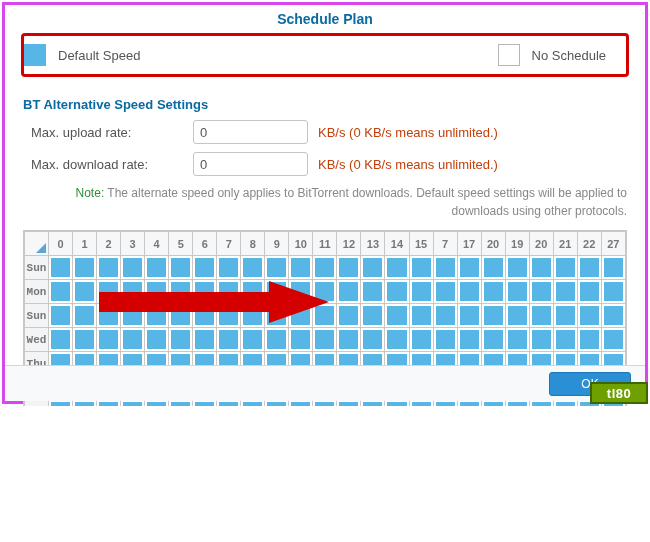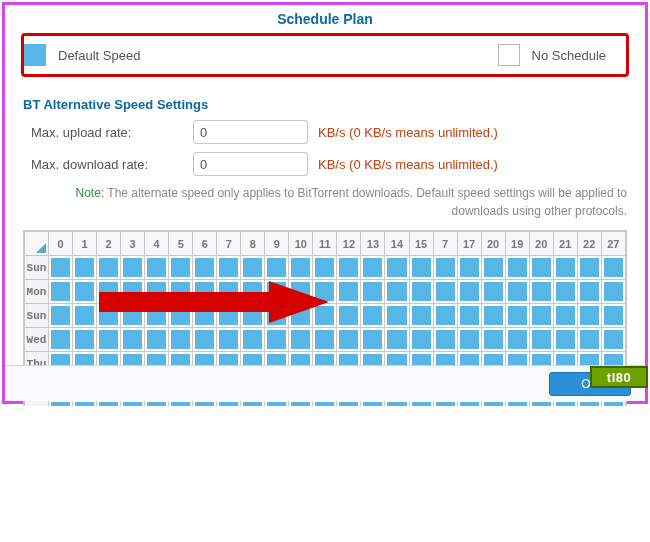--- a/index.html
+++ b/index.html
@@ -167,21 +167,21 @@
     color: #fff;
     border: 1px solid #1f76b7;
     width: 82px;
     height: 24px;
     border-radius: 3px;
     font-size: 12px;
     cursor: pointer;
   }
   .watermark {
     position: absolute;
-    right: 2px; bottom: 18px;
+    right: 2px; bottom: 2px;
     width: 58px; height: 22px;
     background: #6ea000;
     border: 2px solid #3e6700;
     color: #fff;
     font-weight: bold;
     font-size: 13px;
     display: flex;
     align-items: center;
     justify-content: center;
     letter-spacing: 0.5px;

